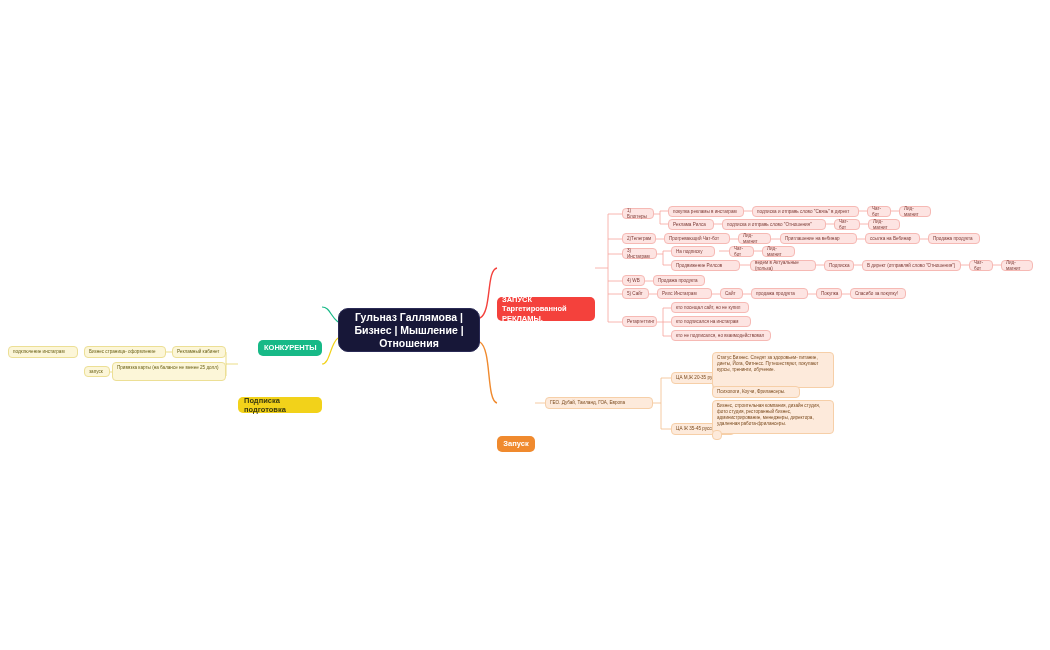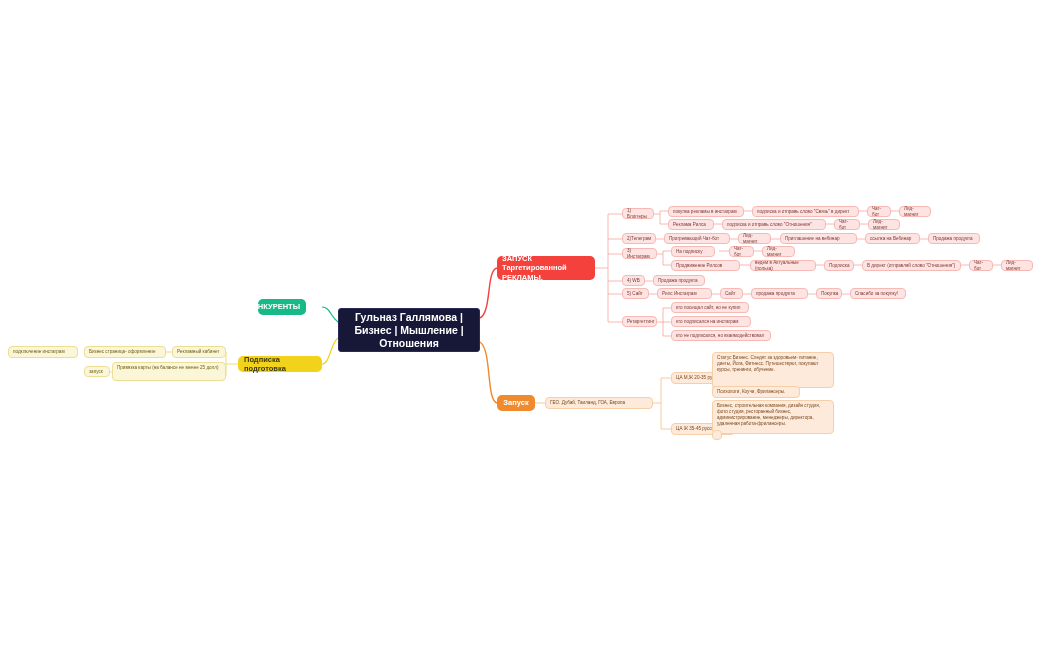--- a/index.html
+++ b/index.html
@@ -6,28 +6,28 @@
   body{width:1050px;height:650px;overflow:hidden;font-family:"Liberation Sans",sans-serif;}
   #canvas{position:relative;width:1050px;height:650px;}
   svg#wires{position:absolute;left:0;top:0;width:1050px;height:650px;pointer-events:none;}
 
   .node{position:absolute;box-sizing:border-box;display:flex;align-items:center;}
   .node span{display:block;}
 
   
   .root{
     left:338px;top:308px;width:142px;height:44px;
-    background:#171738;border:1px solid #2a2a55;border-radius:3px;
+    background:#171738;border:1px solid #2a2a55;border-radius:10px;
     color:#ffffff;font-size:10.5px;font-weight:bold;line-height:13px;
     justify-content:center;text-align:center;padding:3px 6px;
   }
 
   
-  .topic{border-radius:5px;font-size:7.5px;font-weight:bold;padding:3px 6px;line-height:9.5px;}
-  .topic-green{left:258px;top:299px;width:48px;height:16px;background:#17b987;color:#ffffff;justify-content:flex-end;}
+  .topic{border-radius:5px;font-size:7.5px;font-weight:bold;padding:3px 6px;line-height:9.5px;margin-top:41px;}
+  .topic-green{left:258px;top:299px;width:64px;height:16px;background:#17b987;color:#ffffff;justify-content:flex-start;}
   .topic-yellow{left:238px;top:356px;width:84px;height:16px;background:#f2d21a;color:#3a3a10;justify-content:center;}
   .topic-red{left:497px;top:256px;width:98px;height:24px;background:#f4413c;color:#ffffff;padding:3px 5px;}
   .topic-orange{left:497px;top:395px;width:38px;height:16px;background:#f08a2e;color:#ffffff;justify-content:center;}
 
   
   .pill{
     position:absolute;box-sizing:border-box;display:flex;align-items:center;
     border-radius:4px;font-size:4.6px;line-height:6px;padding:2px 4px;
   }
   .pill-red{background:#fde4e2;border:0.5px solid #f6b9b4;color:#7d3b36;}

